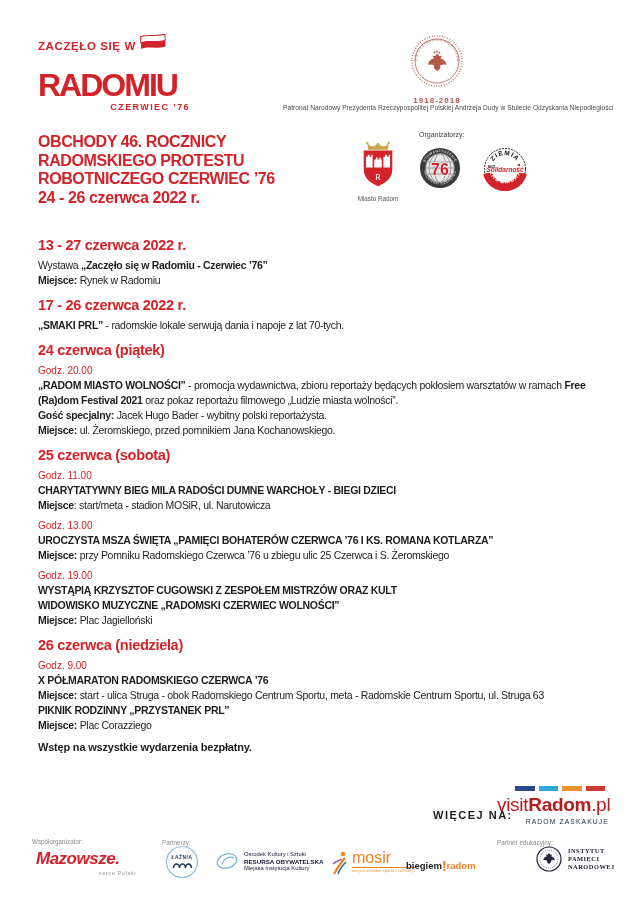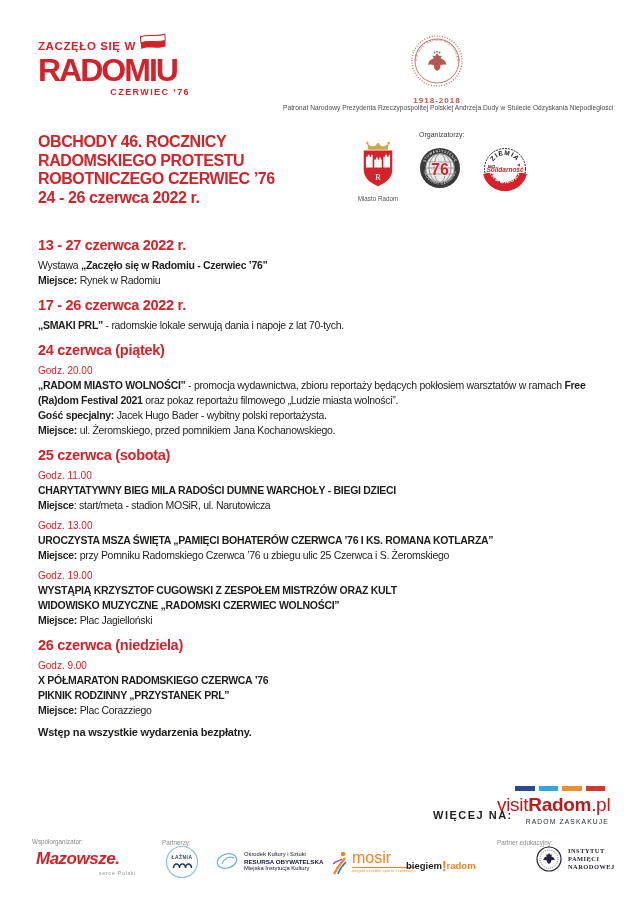--- a/index.html
+++ b/index.html
@@ -2,21 +2,21 @@
 <html><head>
 <meta charset="utf-8">
 <style>
   html,body{margin:0;padding:0;background:#e9e9e9}
   .page{position:relative;width:636px;height:900px;margin:0 auto;background:#fff;
         font-family:"Liberation Sans",sans-serif;color:#1d1d1b;overflow:hidden}
 
   
   .brand{position:absolute;left:38px;top:36px;width:170px;color:#d2232a}
   .brand .l1{font-size:11.5px;font-weight:bold;letter-spacing:.6px;margin-top:4px}
-  .brand .l2{font-size:32px;font-weight:bold;letter-spacing:-2px;line-height:34px;margin-top:1px}
+  .brand .l2{font-size:32px;font-weight:bold;letter-spacing:-2px;line-height:34px;margin-top:16px}
   .brand .l3{font-size:9px;font-weight:bold;letter-spacing:1.4px;text-align:right;width:152px}
   .brand .flag{position:absolute;left:100px;top:-5px}
 
   
   .emblem{position:absolute;left:407px;top:32px;width:60px;text-align:center}
   .emblem .years{font-size:8px;font-weight:bold;color:#b5574d;letter-spacing:1px;margin-top:0}
   .patronage{position:absolute;left:283px;top:104px;width:350px;font-size:6.6px;color:#4a4a4a;
              white-space:nowrap;letter-spacing:.05px}
 
   
@@ -209,20 +209,21 @@
           <p class="line"><span class="b">Miejsce:</span><span> przy Pomniku Radomskiego Czerwca ’76 u zbiegu ulic 25 Czerwca i S. Żeromskiego</span></p>
           <div class="godz">Godz. 19.00</div>
           <p class="line"><span class="b">WYSTĄPIĄ KRZYSZTOF CUGOWSKI Z ZESPOŁEM MISTRZÓW ORAZ KULT</span></p>
           <p class="line"><span class="b">WIDOWISKO MUZYCZNE „RADOMSKI CZERWIEC WOLNOŚCI”</span></p>
           <p class="line"><span class="b">Miejsce:</span><span> Plac Jagielloński</span></p>
         </div>
         <div>
           <h2>26 czerwca (niedziela)</h2>
           <div class="godz">Godz. 9.00</div>
           <p class="line"><span class="b">X PÓŁMARATON RADOMSKIEGO CZERWCA ’76</span></p>
+          <p class="line"><span class="b">Miejsce:</span><span> start - ulica Struga - obok Radomskiego Centrum Sportu, meta - Radomskie Centrum Sportu, ul. Struga 63</span></p>
           <p class="line"><span class="b">PIKNIK RODZINNY „PRZYSTANEK PRL”</span></p>
           <p class="line"><span class="b">Miejsce:</span><span> Plac Corazziego</span></p>
         </div>
       </div>
     <p class="note">Wstęp na wszystkie wydarzenia bezpłatny.</p>
   </div>
 
   <div class="wiecej">WIĘCEJ NA:</div>
   <div class="vr">
     <div class="vr-bars" id="vr-bars">

